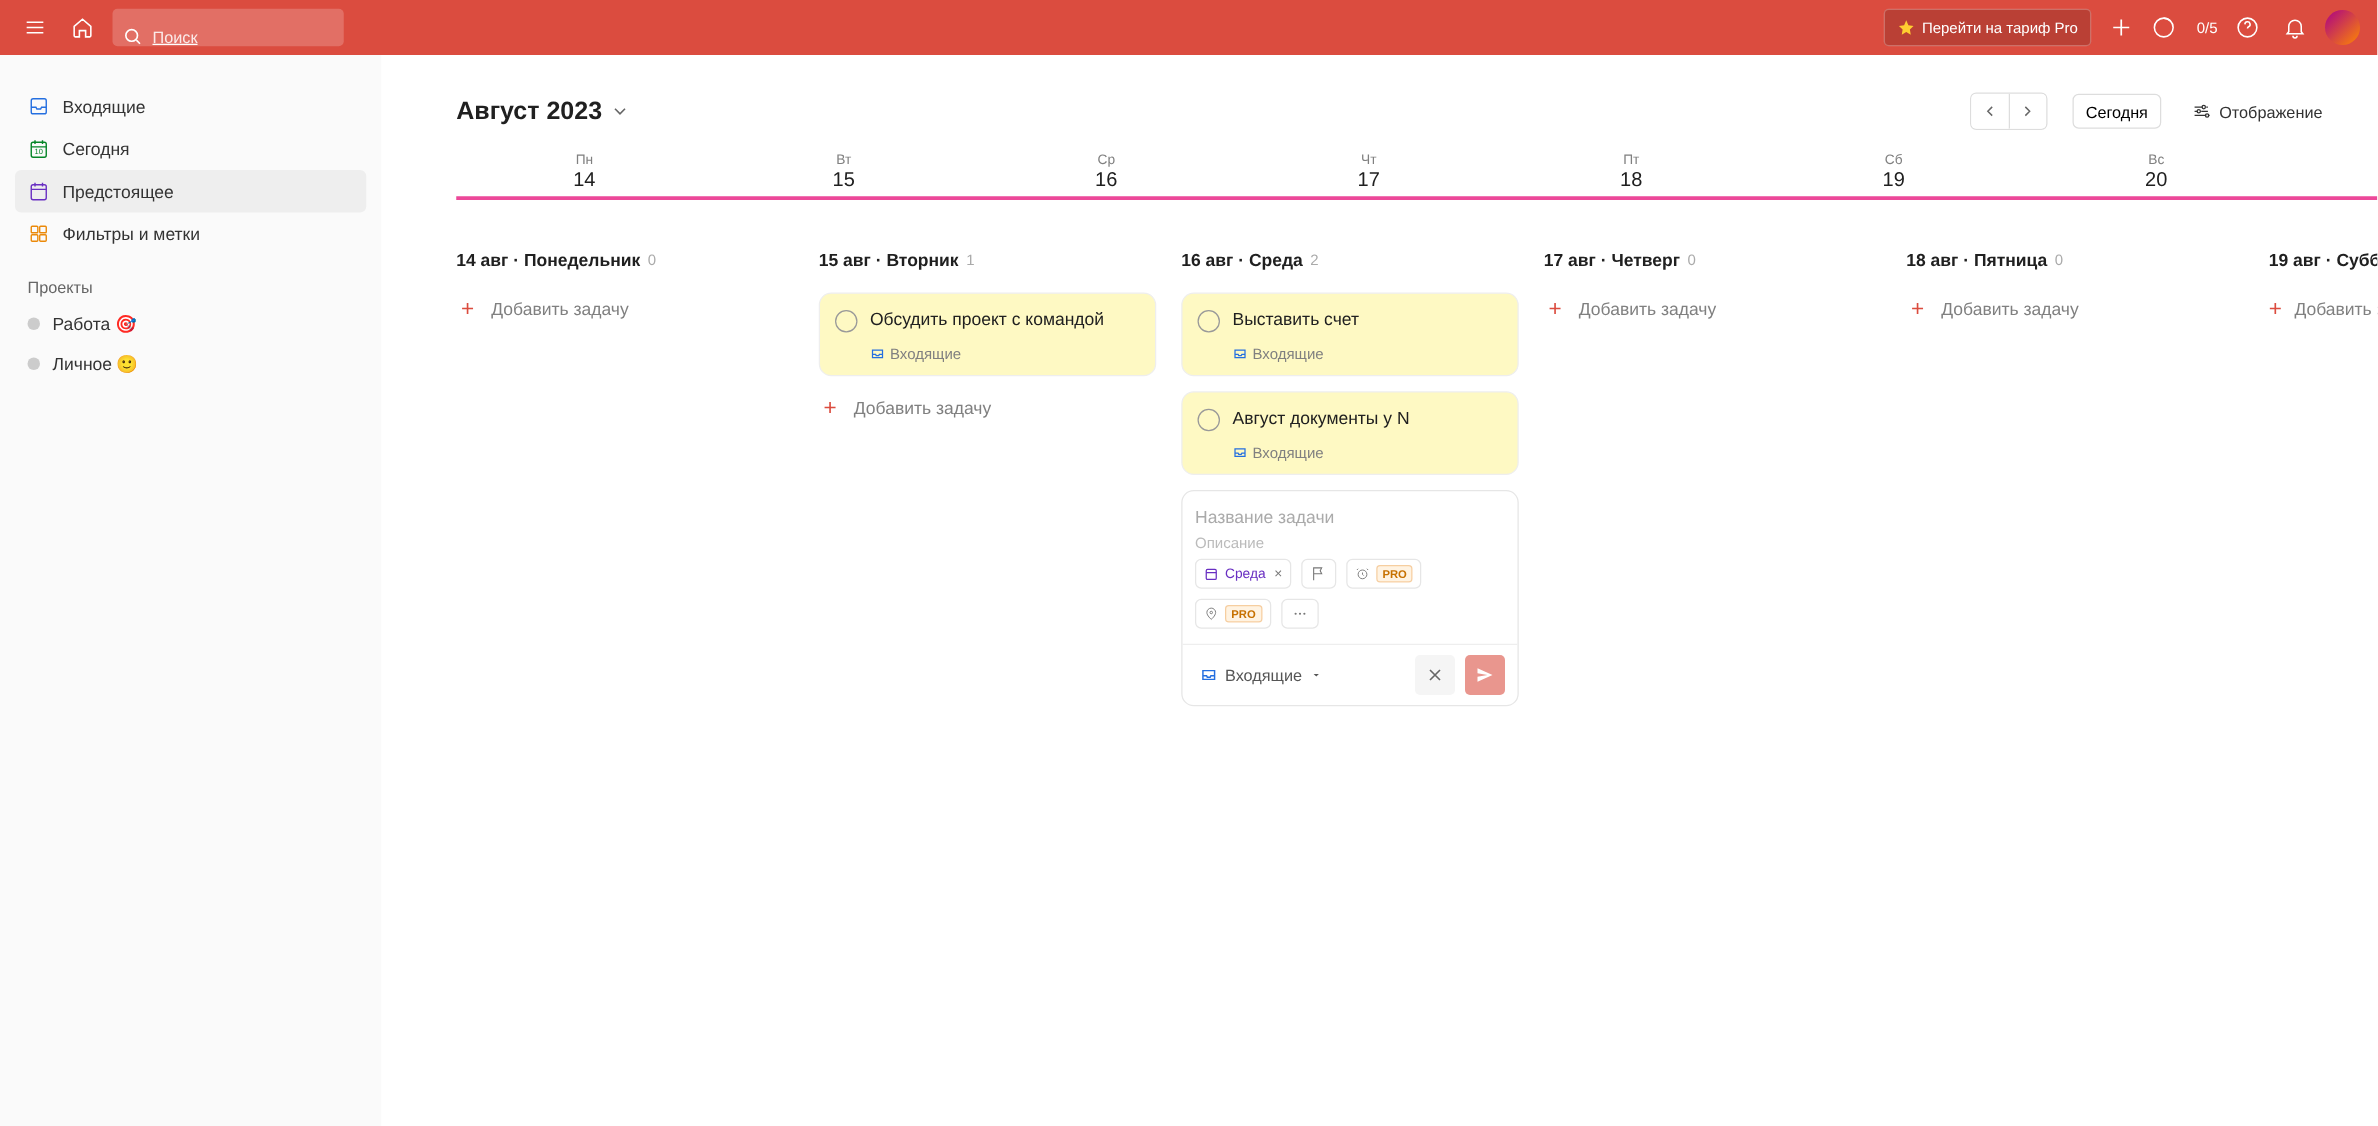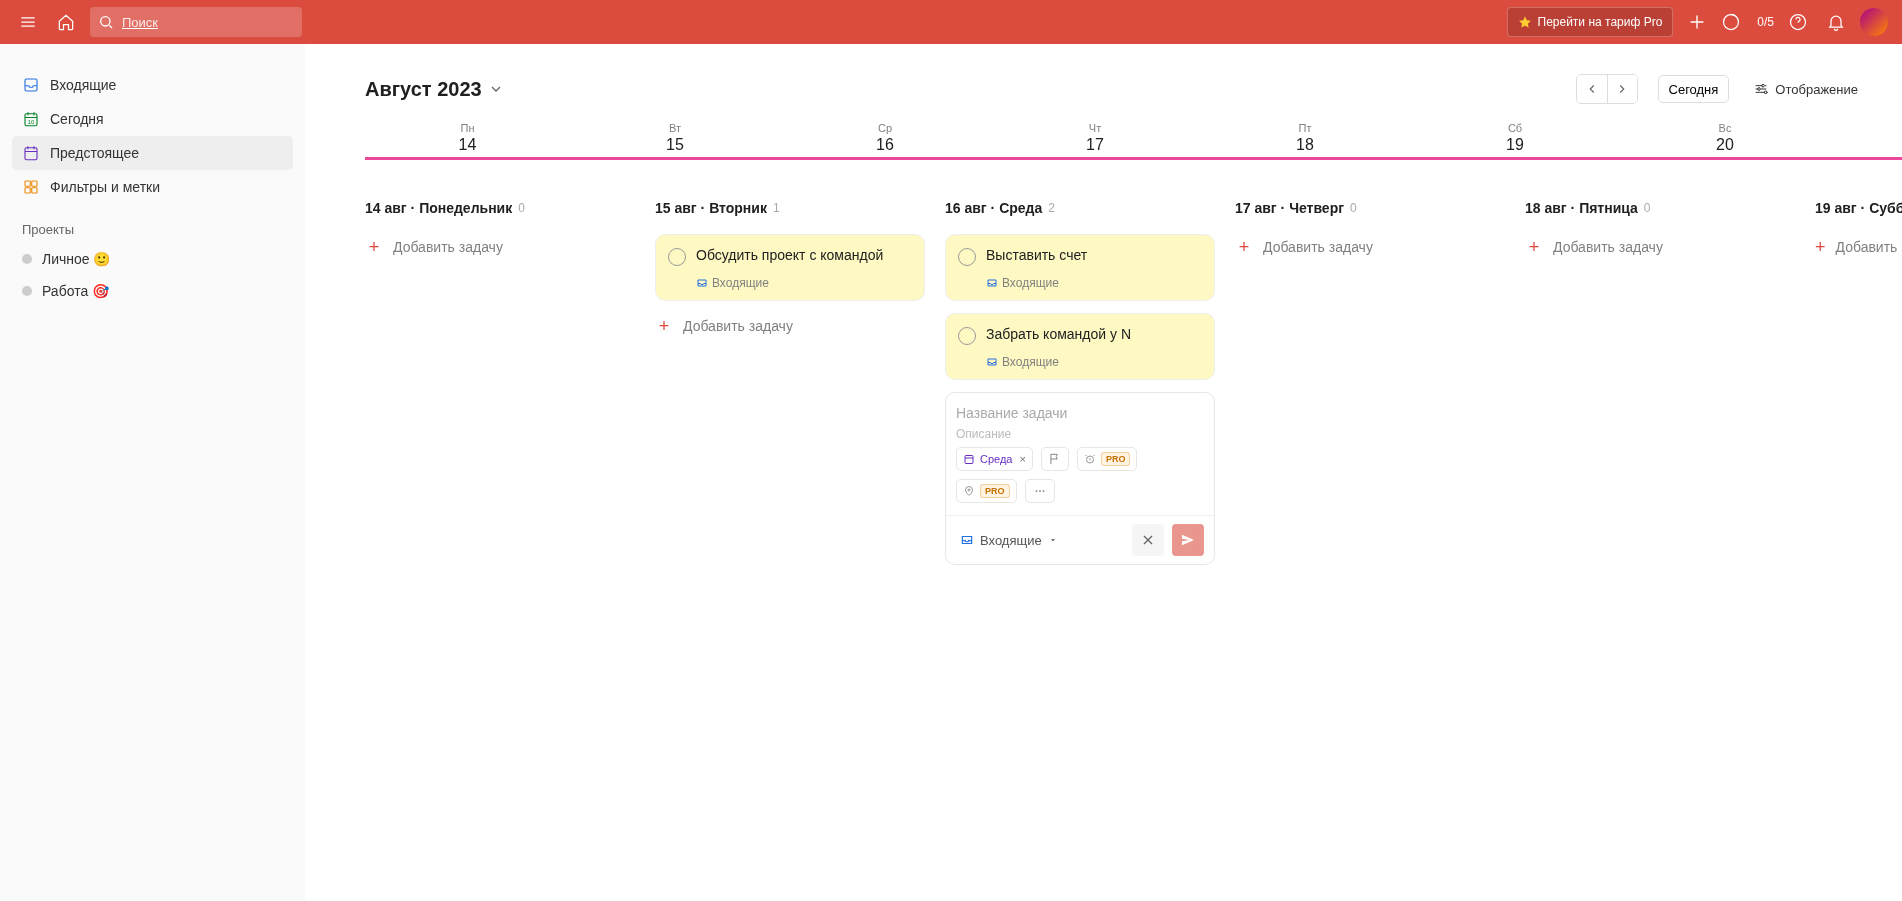--- a/index.html
+++ b/index.html
@@ -22,24 +22,24 @@
     padding: 0 14px;
     gap: 10px;
     color: #fff;
   }
   .header .hbtn {
     width: 28px; height: 28px;
     display:flex; align-items:center; justify-content:center;
     border-radius:3px; cursor:pointer;
   }
   .search-box {
-    display:flex; align-items:center; gap:8px;
+    display:flex; align-items:flex-end; gap:8px;
     background: rgba(255,255,255,.2);
     border-radius:4px;
-    height:30px; padding:0 8px; width:212px;
+    height:30px; padding:0 8px; width:185px;
     cursor:text;
     text-decoration:underline;
   }
   .search-box span { color: rgba(255,255,255,.85); }
   .header-spacer { flex:1; }
   .upgrade-btn {
     display:flex; align-items:center; gap:6px;
     background: rgba(0,0,0,.15);
     border:1px solid rgba(255,255,255,.25);
     border-radius:4px;
@@ -288,25 +288,25 @@
           <rect x="13" y="4" width="7" height="7" rx="1"></rect>
           <rect x="4" y="13" width="7" height="7" rx="1"></rect>
           <rect x="13" y="13" width="7" height="7" rx="1"></rect>
         </svg>
       <span>Фильтры и метки</span>
     </div>
 
     <div class="sb-section-title">Проекты</div>
     <div class="sb-item">
       <span class="dot"></span>
-      <span>Личное 🙂</span>
+      <span>Работа 🎯</span>
     </div>
     <div class="sb-item">
       <span class="dot"></span>
-      <span>Работа 🎯</span>
+      <span>Личное 🙂</span>
     </div>
   </div>
 
   <div class="main">
     <div class="title-row">
       <h1>
         <span>Август 2023</span>
         <svg width="16" height="16" viewBox="0 0 24 24" fill="none" stroke="#666" stroke-width="2">
             <path d="M6 9l6 6 6-6"></path>
           </svg>
@@ -416,21 +416,21 @@
           <div class="task-meta">
             <svg class="mini-inbox" width="12" height="12" viewBox="0 0 24 24" fill="none" stroke="currentColor" stroke-width="2">
                 <path d="M4 13h5l1 2h4l1-2h5M4 6h16v12H4z"></path>
               </svg>
             <span>Входящие</span>
           </div>
         </div>
         <div class="task-card">
           <div class="row">
             <div class="task-check"></div>
-            <div class="task-title">Забрать командой у N</div>
+            <div class="task-title">Август документы у N</div>
           </div>
           <div class="task-meta">
             <svg class="mini-inbox" width="12" height="12" viewBox="0 0 24 24" fill="none" stroke="currentColor" stroke-width="2">
                 <path d="M4 13h5l1 2h4l1-2h5M4 6h16v12H4z"></path>
               </svg>
             <span>Входящие</span>
           </div>
         </div>
 
         <div class="composer">

